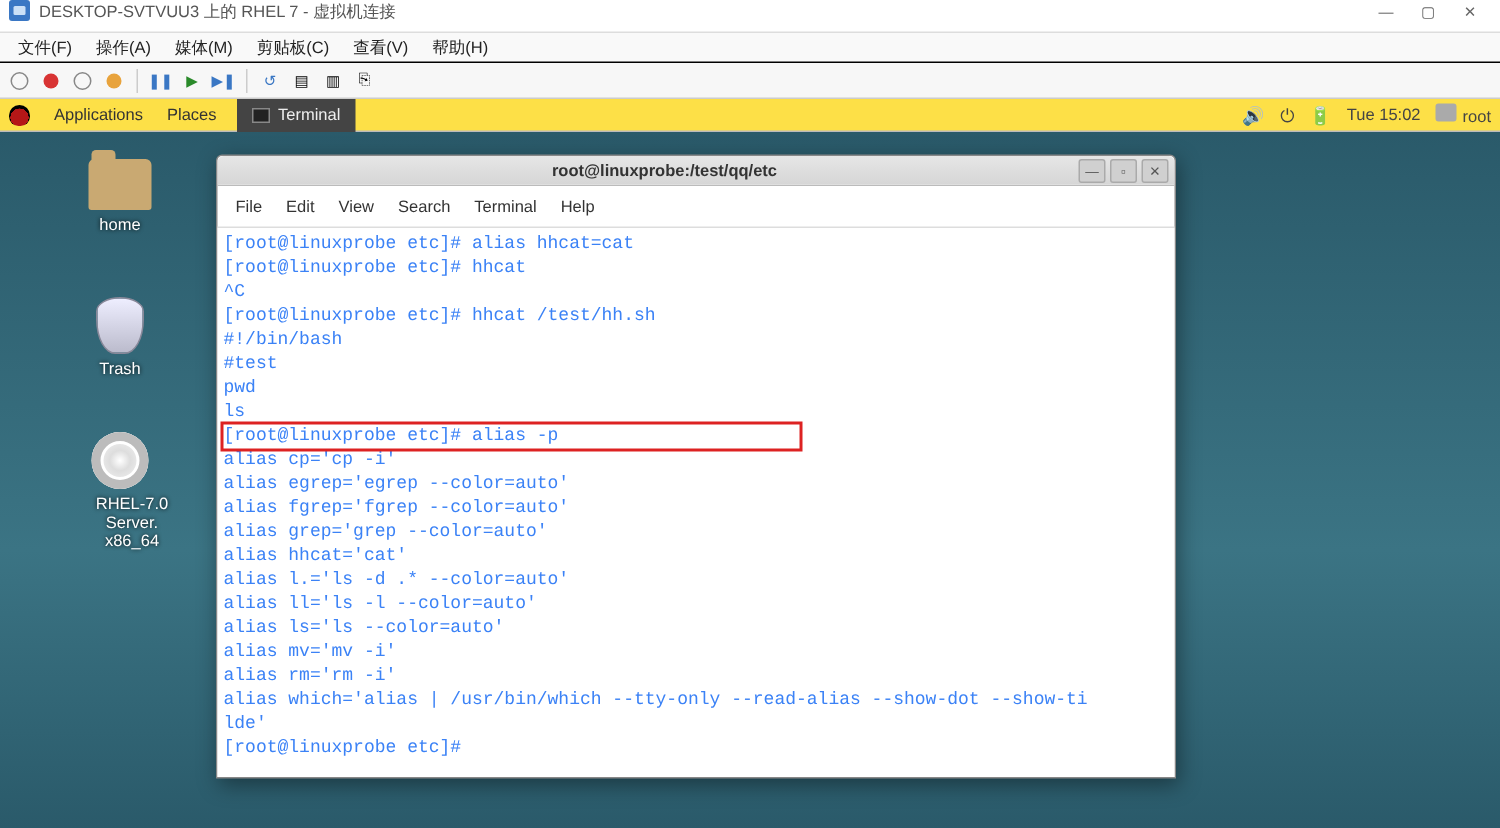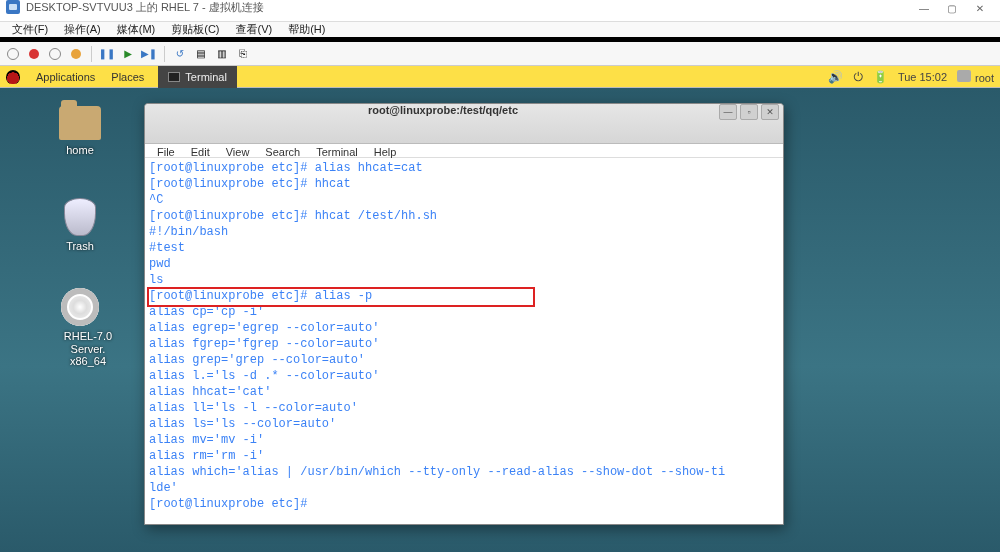--- a/index.html
+++ b/index.html
@@ -5,21 +5,21 @@
 * { box-sizing: border-box; margin: 0; padding: 0; }
 body { font-family: "Segoe UI", Tahoma, sans-serif; background: #f0f0f0; width: 1000px; height: 552px; overflow: hidden; position: relative; }
 
 
 .vm-titlebar { height: 22px; background: #fff; border-bottom: 1px solid #ddd; display: flex; padding: 0 6px; font-size: 11px; color: #555; }
 .vm-titlebar .vm-icon { width: 14px; height: 14px; background: #3a77c4; border-radius: 2px; margin-right: 6px; position: relative; }
 .vm-titlebar .vm-icon::after { content: ''; position: absolute; width: 8px; height: 6px; background: #cbe0f7; top: 4px; left: 3px; border-radius: 1px; }
 .vm-titlebar .spacer { flex: 1; }
 .vm-titlebar .win-btn { width: 28px; height: 16px; display: flex; align-items: center; justify-content: center; color: #666; font-size: 10px; }
 
-.vm-menubar { height: 20px; background: #f9f9f9; border-bottom: 5px solid #000000; display: flex; align-items: center; font-size: 11px; color: #222; padding: 0 4px; }
+.vm-menubar { height: 20px; background: #f9f9f9; border-bottom: 1px solid #000000; display: flex; align-items: center; font-size: 11px; color: #222; padding: 0 4px; }
 .vm-menubar span { padding: 2px 8px; }
 
 .vm-toolbar { height: 24px; background: #f7f7f7; border-bottom: 1px solid #ccc; display: flex; align-items: center; padding: 0 4px; gap: 3px; }
 .vm-toolbar .tb-btn { width: 18px; height: 18px; border-radius: 3px; display: flex; align-items: center; justify-content: center; font-size: 10px; }
 .tb-circle-grey { width: 12px; height: 12px; border: 1px solid #888; border-radius: 50%; }
 .tb-circle-red { width: 10px; height: 10px; background: #d83434; border-radius: 50%; }
 .tb-circle-orange { width: 10px; height: 10px; background: #e8a33c; border-radius: 50%; }
 .tb-green { color: #2a8a2a; }
 .tb-blue { color: #3a77c4; }
 .tb-sep { width: 1px; height: 16px; background: #ccc; margin: 0 3px; }
@@ -41,25 +41,25 @@
 .desk-icon .folder::before { content: ''; position: absolute; top: -6px; left: 2px; width: 16px; height: 8px; background: #c9a972; border-radius: 3px 3px 0 0; }
 .desk-icon .trash { width: 32px; height: 38px; margin: 0 auto 4px; background: linear-gradient(#eef,#bbc); border-radius: 50% 50% 40% 40% / 25% 25% 60% 60%; border: 1px solid #889; position: relative; }
 .desk-icon .cd { width: 38px; height: 38px; margin: 0 auto 4px; border-radius: 50%; background: radial-gradient(circle,#fff 0%, #ddd 25%, #eee 55%, #d0d0d0 56%); box-shadow: inset 0 0 0 6px #bcbcbc, inset 0 0 0 8px #fff; }
 #di-home { top: 18px; }
 #di-trash { top: 110px; }
 #di-cd { top: 200px; }
 .cd-label { text-align: center; line-height: 1.15; margin-left: 16px; }
 
 
 .term-window { position: absolute; left: 144px; top: 15px; width: 640px; background: #fff; border: 1px solid #888; border-radius: 4px 4px 0 0; box-shadow: 2px 4px 14px rgba(0,0,0,0.4); }
-.term-titlebar { height: 40px; background: linear-gradient(#e6e6e6,#d6d6d6); border-bottom: 1px solid #bbb; display: flex; align-items: flex-start; font-size: 11px; color: #333; border-radius: 4px 4px 0 0; }
+.term-titlebar { height: 20px; background: linear-gradient(#e6e6e6,#d6d6d6); border-bottom: 1px solid #bbb; display: flex; align-items: center; font-size: 11px; color: #333; border-radius: 4px 4px 0 0; }
 .term-titlebar .t-title { flex: 1; text-align: center; font-weight: 600; }
 .term-titlebar .win-controls { display: flex; gap: 3px; padding-right: 4px; }
 .term-titlebar .wc { width: 18px; height: 16px; background: #d0d0d0; border: 1px solid #aaa; border-radius: 2px; display: flex; align-items: center; justify-content: center; font-size: 9px; color: #555; }
-.term-menubar { height: 14px; display: flex; font-size: 11px; color: #333; padding: 0 4px; border-bottom: 1px solid #ddd; }
+.term-menubar { height: 28px; display: flex; align-items: center; font-size: 11px; color: #333; padding: 0 4px; border-bottom: 1px solid #ddd; }
 .term-menubar span { padding: 2px 8px; }
 .term-body { background: #fff; font-family: Liberation Mono, monospace; font-size: 12px; line-height: 16px; color: #3b82f6; padding: 2px 4px 12px; position: relative; }
 .term-body .line { white-space: pre; }
 .highlight-box { position: absolute; border: 2px solid #d22; left: 2px; width: 388px; height: 20px; top: 129px; pointer-events: none; }
 </style>
 </head>
 <body>
 
 <div class="vm-titlebar">
   <div class="vm-icon"></div>
@@ -162,22 +162,22 @@
       <div class="line">[root@linuxprobe etc]# hhcat /test/hh.sh</div>
       <div class="line">#!/bin/bash</div>
       <div class="line">#test</div>
       <div class="line">pwd</div>
       <div class="line">ls</div>
       <div class="line">[root@linuxprobe etc]# alias -p</div>
       <div class="line">alias cp='cp -i'</div>
       <div class="line">alias egrep='egrep --color=auto'</div>
       <div class="line">alias fgrep='fgrep --color=auto'</div>
       <div class="line">alias grep='grep --color=auto'</div>
+      <div class="line">alias hhcat='cat'</div>
       <div class="line">alias l.='ls -d .* --color=auto'</div>
-      <div class="line">alias hhcat='cat'</div>
       <div class="line">alias ll='ls -l --color=auto'</div>
       <div class="line">alias ls='ls --color=auto'</div>
       <div class="line">alias mv='mv -i'</div>
       <div class="line">alias rm='rm -i'</div>
       <div class="line">alias which='alias | /usr/bin/which --tty-only --read-alias --show-dot --show-ti</div>
       <div class="line">lde'</div>
       <div class="line">[root@linuxprobe etc]# </div>
       <div class="highlight-box"></div>
     </div>
   </div>

